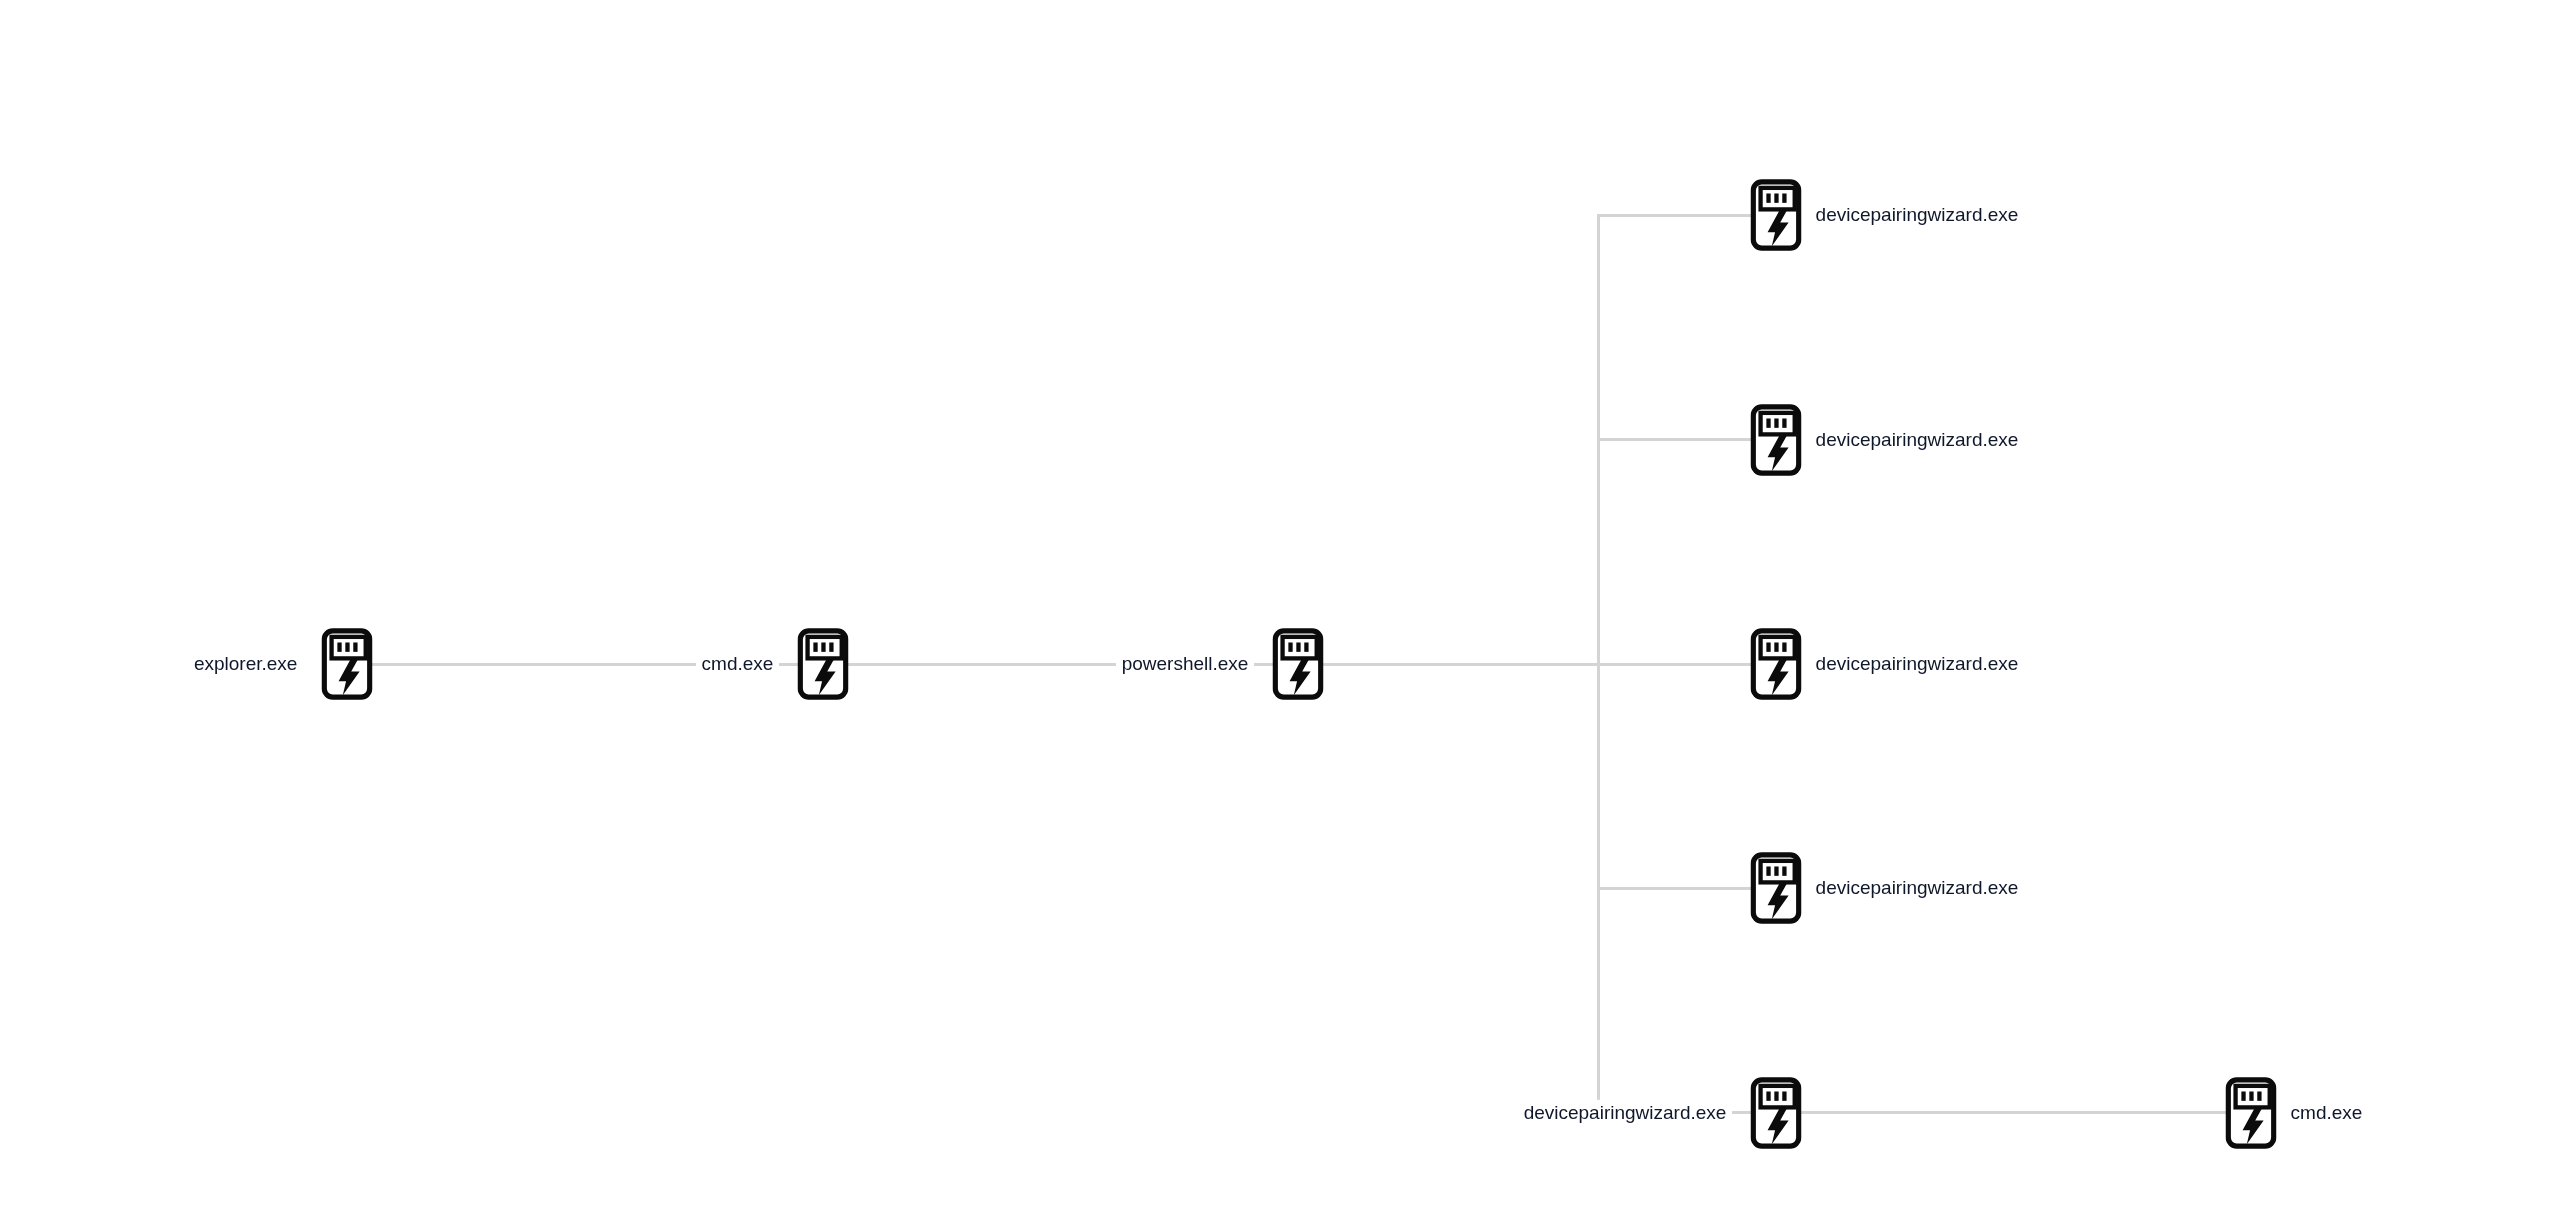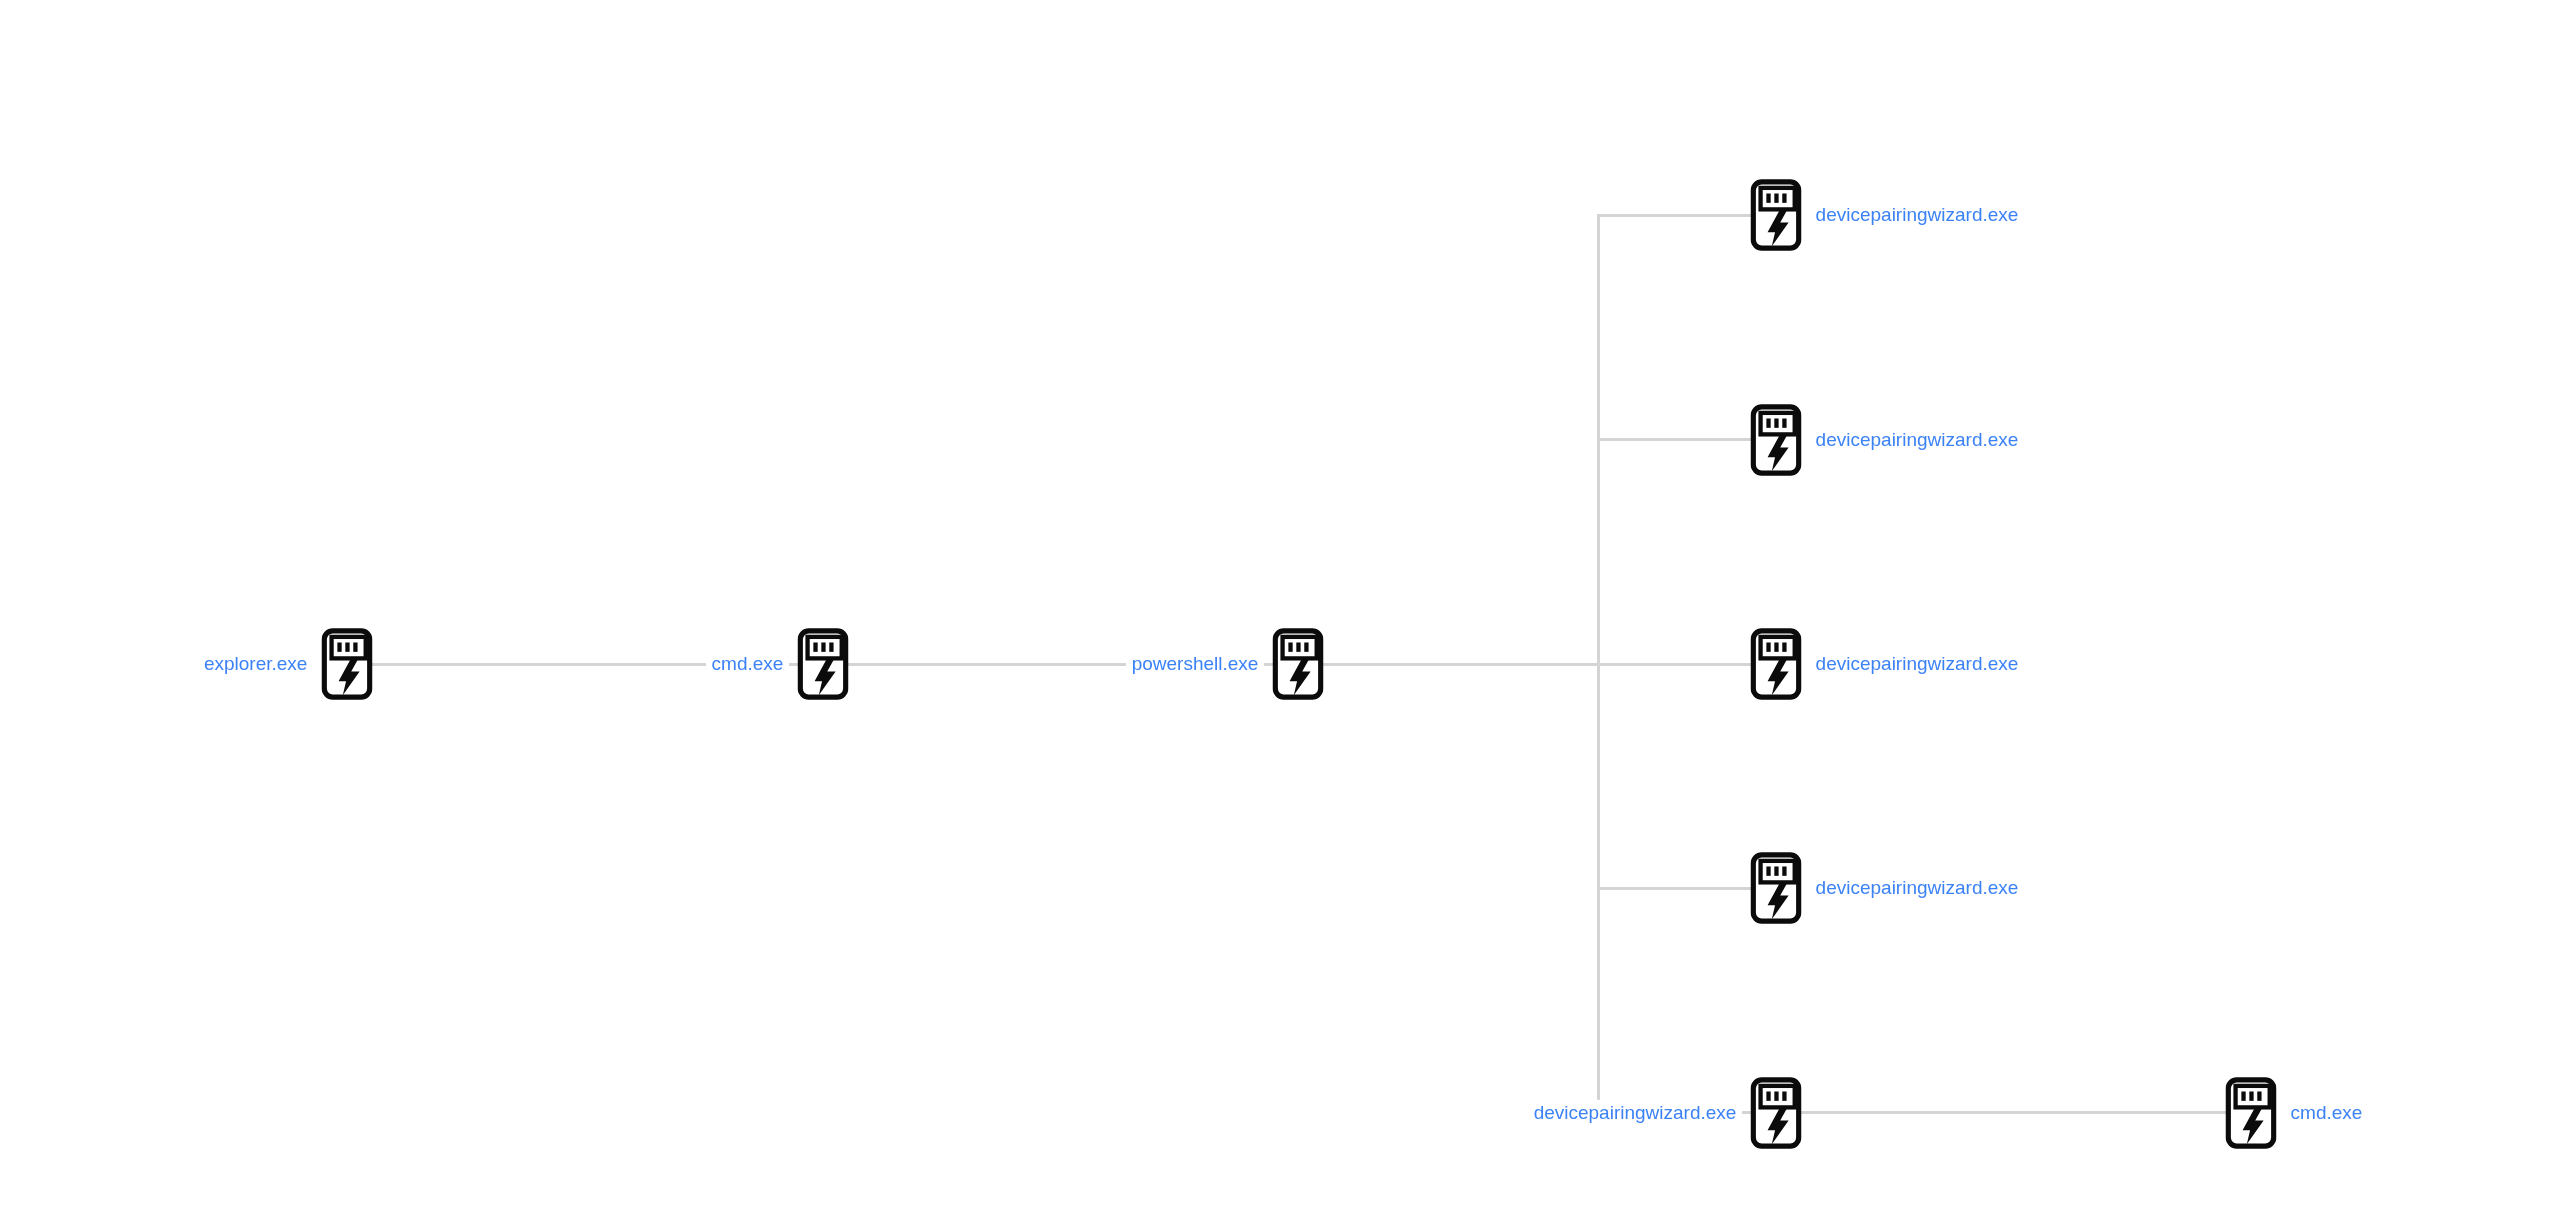--- a/index.html
+++ b/index.html
@@ -40,27 +40,27 @@
     width: 52px;
     height: 72px;
     z-index: 3;
   }
   .node .label {
     position: absolute;
     top: 0;
     transform: translateY(-50%);
     white-space: nowrap;
     background: #ffffff;
-    color: #3b82f6;
+    color: #0f172a;
     font-size: 19px;
     line-height: 20.7px;
     padding: 2.8px 5.6px;
     z-index: 2;
   }
-  .node.label-left  .label { right: 34px; }
+  .node.label-left  .label { right: 44px; }
   .node.label-right .label { left: 34px; }
   .n-explorer { left: 347px;  top: 664px; }
   .n-cmd1     { left: 823px;  top: 664px; }
   .n-psh      { left: 1298px; top: 664px; }
   .n-dpw1     { left: 1776px; top: 215px; }
   .n-dpw2     { left: 1776px; top: 440px; }
   .n-dpw3     { left: 1776px; top: 664px; }
   .n-dpw4     { left: 1776px; top: 888px; }
   .n-dpw5     { left: 1776px; top: 1113px; }
   .n-cmd2     { left: 2251px; top: 1113px; }

